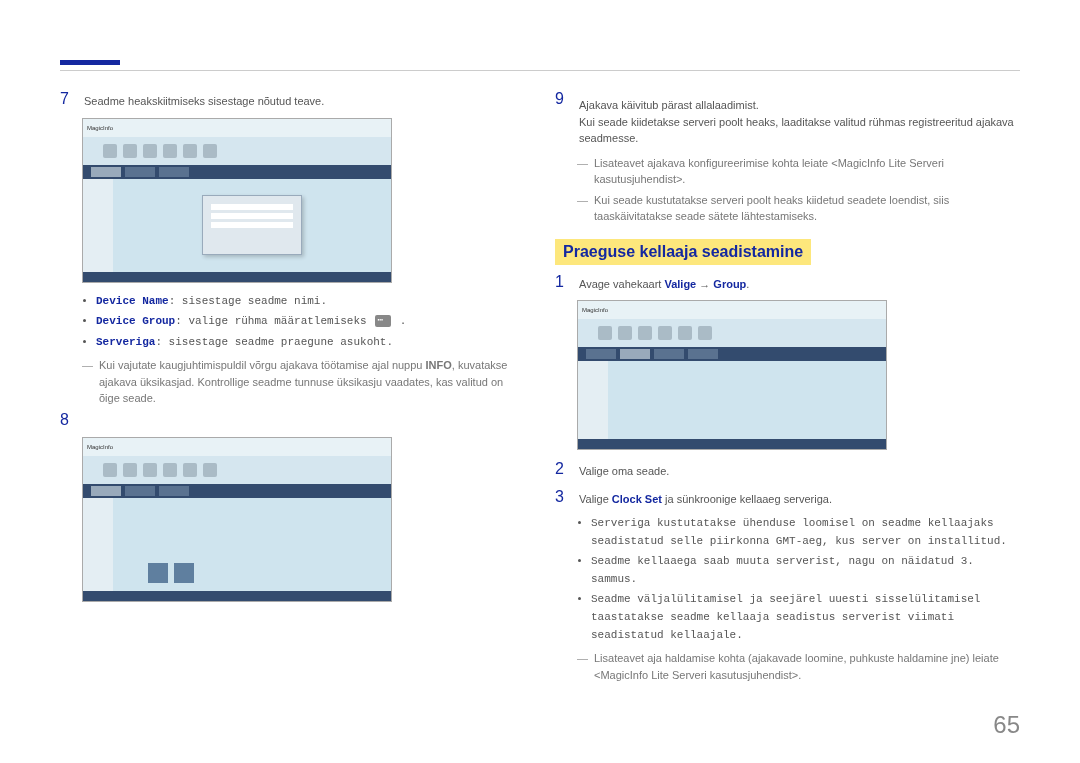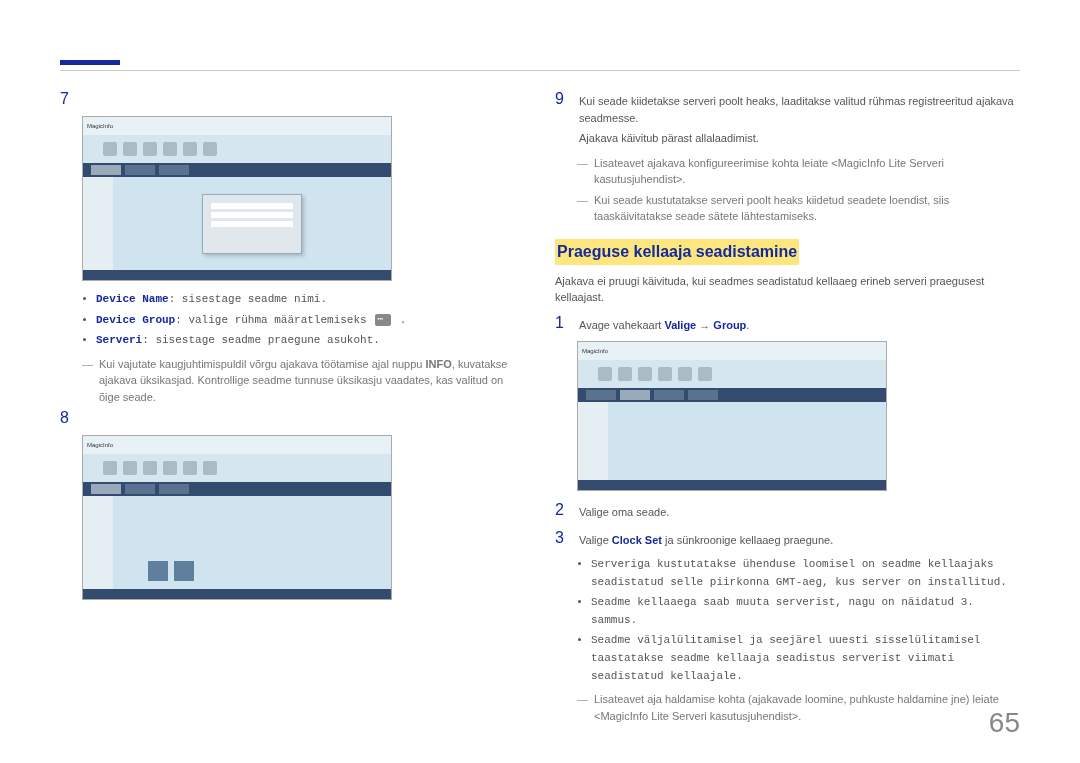--- a/index.html
+++ b/index.html
@@ -179,48 +179,49 @@
   display: flex;
   gap: 6px;
 }
 .note .dash { color: #999; }
 .heading-hl {
   display: inline-block;
   background: #fde77c;
   color: #1428a0;
   font-size: 16px;
   font-weight: bold;
-  padding: 4px 2px;
+  padding: 4px 8px;
   margin: 10px 0 8px 0;
 }
 .intro {
   color: #555;
   line-height: 1.5;
   margin-bottom: 8px;
 }
 .page-number {
   position: absolute;
   bottom: 24px;
   right: 60px;
-  font-size: 28px;
+  font-size: 24px;
   color: #888;
 }
 </style>
 </head>
 <body>
 
 <div class="top-rule"></div>
 <div class="hr-line"></div>
 
 <div class="columns">
 
   <div class="col">
 
     <div class="step">
       <div class="step-num">7</div>
+      <div class="step-text">Seadme heakskiitmiseks sisestage nõutud teave.</div>
     </div>
 
     <div class="screenshot">
       <div class="sc-topbar">
           <span>MagicInfo</span>
         </div>
       <div class="sc-iconrow">
           <span class="ic"></span>
           <span class="ic"></span>
           <span class="ic"></span>
@@ -252,21 +253,21 @@
     </div>
 
     <ul class="bullets">
       <li>
         <span class="link">Device Name</span><span>: sisestage seadme nimi.</span>
       </li>
       <li>
         <span class="link">Device Group</span><span>: valige rühma määratlemiseks </span><span class="icon-inline"></span> .
       </li>
       <li>
-        <span class="link">Serveri</span><span>: sisestage seadme praegune asukoht.</span>
+        <span class="link">Serveriga</span><span>: sisestage seadme praegune asukoht.</span>
       </li>
     </ul>
 
     <div class="note">
       <span class="dash">―</span>
       <span>
         <span>Kui vajutate kaugjuhtimispuldil võrgu ajakava töötamise ajal nuppu </span><b>INFO</b><span>, kuvatakse ajakava üksikasjad. Kontrollige seadme tunnuse üksikasju vaadates, kas valitud on õige seade.</span>
       </span>
     </div>
 
@@ -306,37 +307,36 @@
       <div class="sc-bottom"></div>
     </div>
 
   </div>
 
   <div class="col">
 
     <div class="step">
       <div class="step-num">9</div>
       <div class="step-text">
+        <div style="margin-top:4px">Ajakava käivitub pärast allalaadimist.</div>
         <div>Kui seade kiidetakse serveri poolt heaks, laaditakse valitud rühmas registreeritud ajakava seadmesse.</div>
-        <div style="margin-top:4px">Ajakava käivitub pärast allalaadimist.</div>
       </div>
     </div>
 
     <div class="note">
       <span class="dash">―</span>
       <span>Lisateavet ajakava konfigureerimise kohta leiate &lt;MagicInfo Lite Serveri kasutusjuhendist&gt;.</span>
     </div>
     <div class="note">
       <span class="dash">―</span>
       <span>Kui seade kustutatakse serveri poolt heaks kiidetud seadete loendist, siis taaskäivitatakse seade sätete lähtestamiseks.</span>
     </div>
 
     <div class="heading-hl">Praeguse kellaaja seadistamine</div>
 
-    <div class="intro">Ajakava ei pruugi käivituda, kui seadmes seadistatud kellaaeg erineb serveri praegusest kellaajast.</div>
 
     <div class="step">
       <div class="step-num">1</div>
       <div class="step-text">
         <span>Avage vahekaart </span><span class="link">Valige</span><span> → </span><span class="link">Group</span><span>.</span>
       </div>
     </div>
 
     <div class="screenshot small">
       <div class="sc-topbar">
@@ -368,21 +368,21 @@
     </div>
 
     <div class="step">
       <div class="step-num">2</div>
       <div class="step-text">Valige oma seade.</div>
     </div>
 
     <div class="step">
       <div class="step-num">3</div>
       <div class="step-text">
-        <span>Valige </span><span class="link">Clock Set</span><span> ja sünkroonige kellaaeg praegune.</span>
+        <span>Valige </span><span class="link">Clock Set</span><span> ja sünkroonige kellaaeg serveriga.</span>
       </div>
     </div>
 
     <ul class="bullets">
       <li>Serveriga kustutatakse ühenduse loomisel on seadme kellaajaks seadistatud selle piirkonna GMT-aeg, kus server on installitud.</li>
       <li>Seadme kellaaega saab muuta serverist, nagu on näidatud 3. sammus.</li>
       <li>Seadme väljalülitamisel ja seejärel uuesti sisselülitamisel taastatakse seadme kellaaja seadistus serverist viimati seadistatud kellaajale.</li>
     </ul>
 
     <div class="note">

